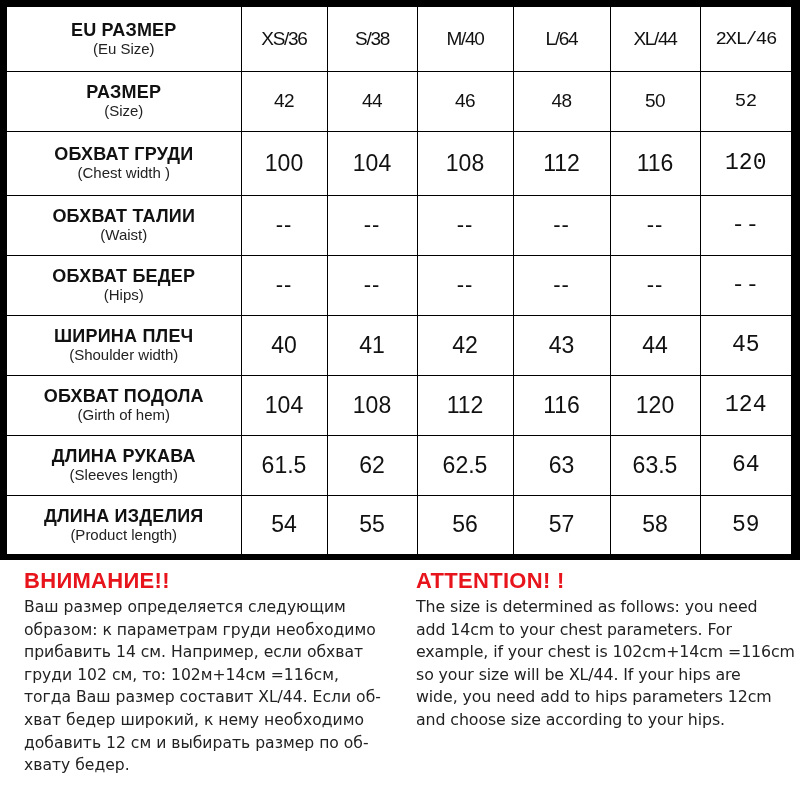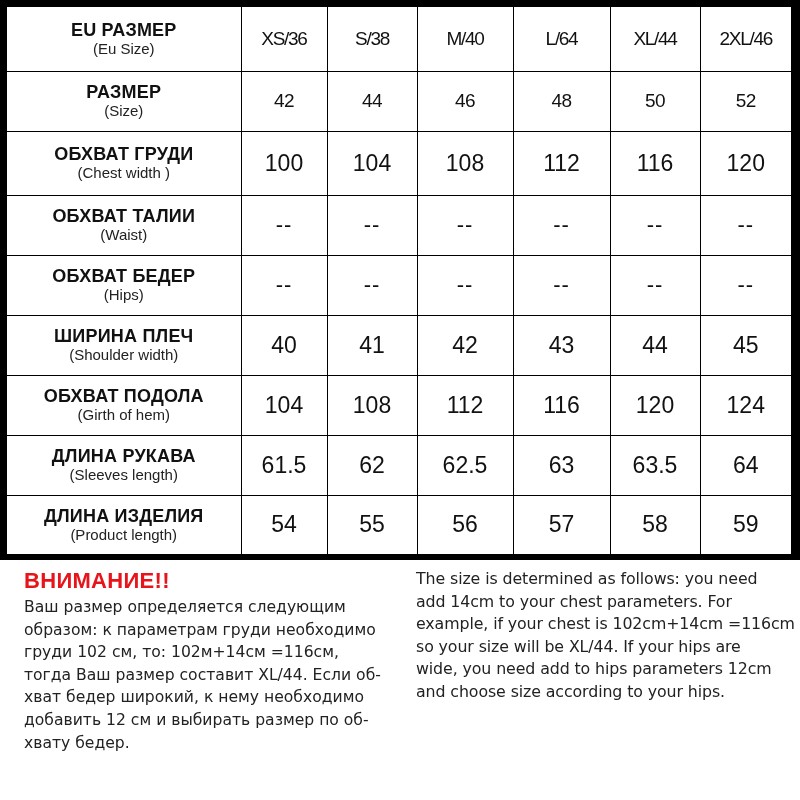--- a/index.html
+++ b/index.html
@@ -3,21 +3,21 @@
 <meta charset="utf-8">
 <style>
   html, body { margin: 0; padding: 0; }
   body { width: 800px; height: 800px; background: #ffffff; position: relative; overflow: hidden; font-family: "Liberation Sans", sans-serif; color: #111; }
   .frame { position: absolute; left: 0; top: 0; width: 800px; height: 560px; background: #000; }
   table.size-table { position: absolute; left: 7px; top: 7px; width: 784px; height: 547px; border-collapse: collapse; background: #fff; table-layout: fixed; }
   table.size-table td { border: 1.5px solid #000; text-align: center; vertical-align: middle; padding: 0; }
   table.size-table tr:first-child td { border-top: none; }
   table.size-table tr:last-child td { border-bottom: none; }
   table.size-table td:first-child { border-left: none; }
-  table.size-table td:last-child { border-right: none; }
+  table.size-table td:last-child { border-right: none; font-family: Liberation Mono, monospace; }
   .lbl-ru { display: block; font-weight: bold; font-size: 18px; letter-spacing: 0.2px; line-height: 20px; }
   .lbl-en { display: block; font-size: 15px; line-height: 18px; color: #222; }
   .hdr-cell { font-size: 19px; letter-spacing: -1.3px; }
   .size-cell { font-size: 19px; letter-spacing: -0.5px; }
   .val-cell { font-size: 23px; }
   .dash-cell { font-size: 22px; letter-spacing: 1px; }
   .notes { position: absolute; top: 568px; font-family: "DejaVu Sans", sans-serif; }
   .notes.ru { left: 24px; width: 385px; }
   .notes.en { left: 416px; width: 384px; }
   .notes h2 { margin: 0 0 2px 0; color: #e8141b; font-family: "Liberation Sans", sans-serif; font-weight: bold; font-size: 22px; letter-spacing: 0.3px; }
@@ -148,28 +148,30 @@
         <td class="val-cell">59</td>
       </tr>
     </tbody>
 </table>
 
 <div class="notes ru">
   <h2>ВНИМАНИЕ!!</h2>
   <p id="ru-lines">
       <span style="display: block;">Ваш размер определяется следующим</span>
       <span style="display: block;">образом: к параметрам груди необходимо</span>
+      <span style="display: block;">прибавить 14 см. Например, если обхват</span>
       <span style="display: block;">груди  102 см, то: 102м+14см =116см,</span>
       <span style="display: block;">тогда Ваш размер составит XL/44. Если об-</span>
       <span style="display: block;">хват бедер широкий, к нему необходимо</span>
       <span style="display: block;">добавить 12 см и выбирать размер по об-</span>
       <span style="display: block;">хвату бедер.</span>
     </p>
 </div>
 <div class="notes en">
+  <h2>ATTENTION! !</h2>
   <p id="en-lines">
       <span style="display: block;">The size is determined as follows: you need</span>
       <span style="display: block;">add 14cm to your chest parameters. For</span>
       <span style="display: block;">example, if your chest is 102cm+14cm =116cm</span>
       <span style="display: block;">so your size will be XL/44. If your hips are</span>
       <span style="display: block;">wide, you need add to hips parameters 12cm</span>
       <span style="display: block;">and choose size according to your hips.</span>
     </p>
 </div>
 

